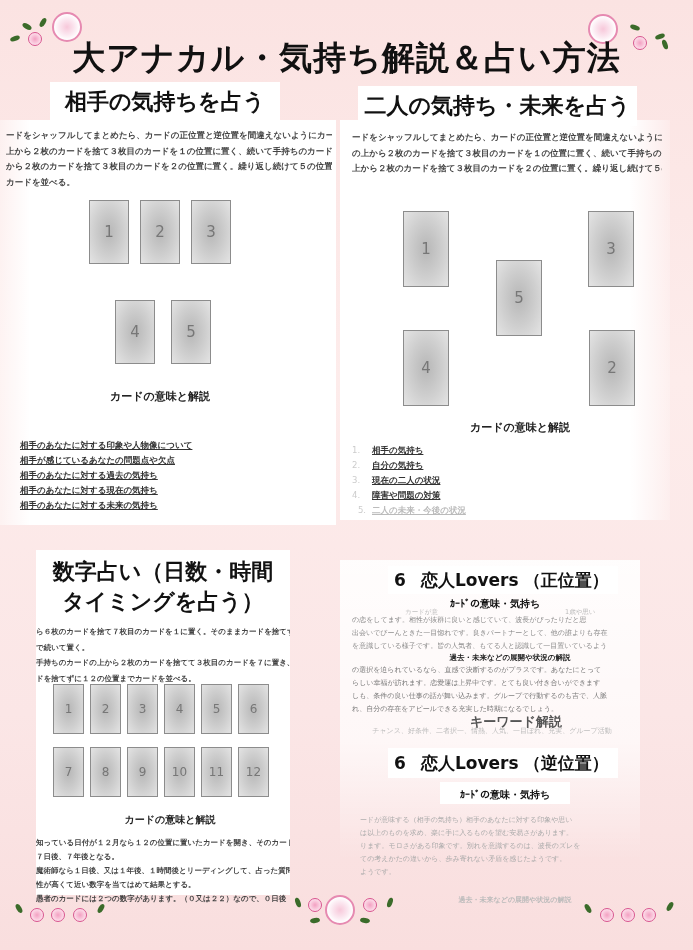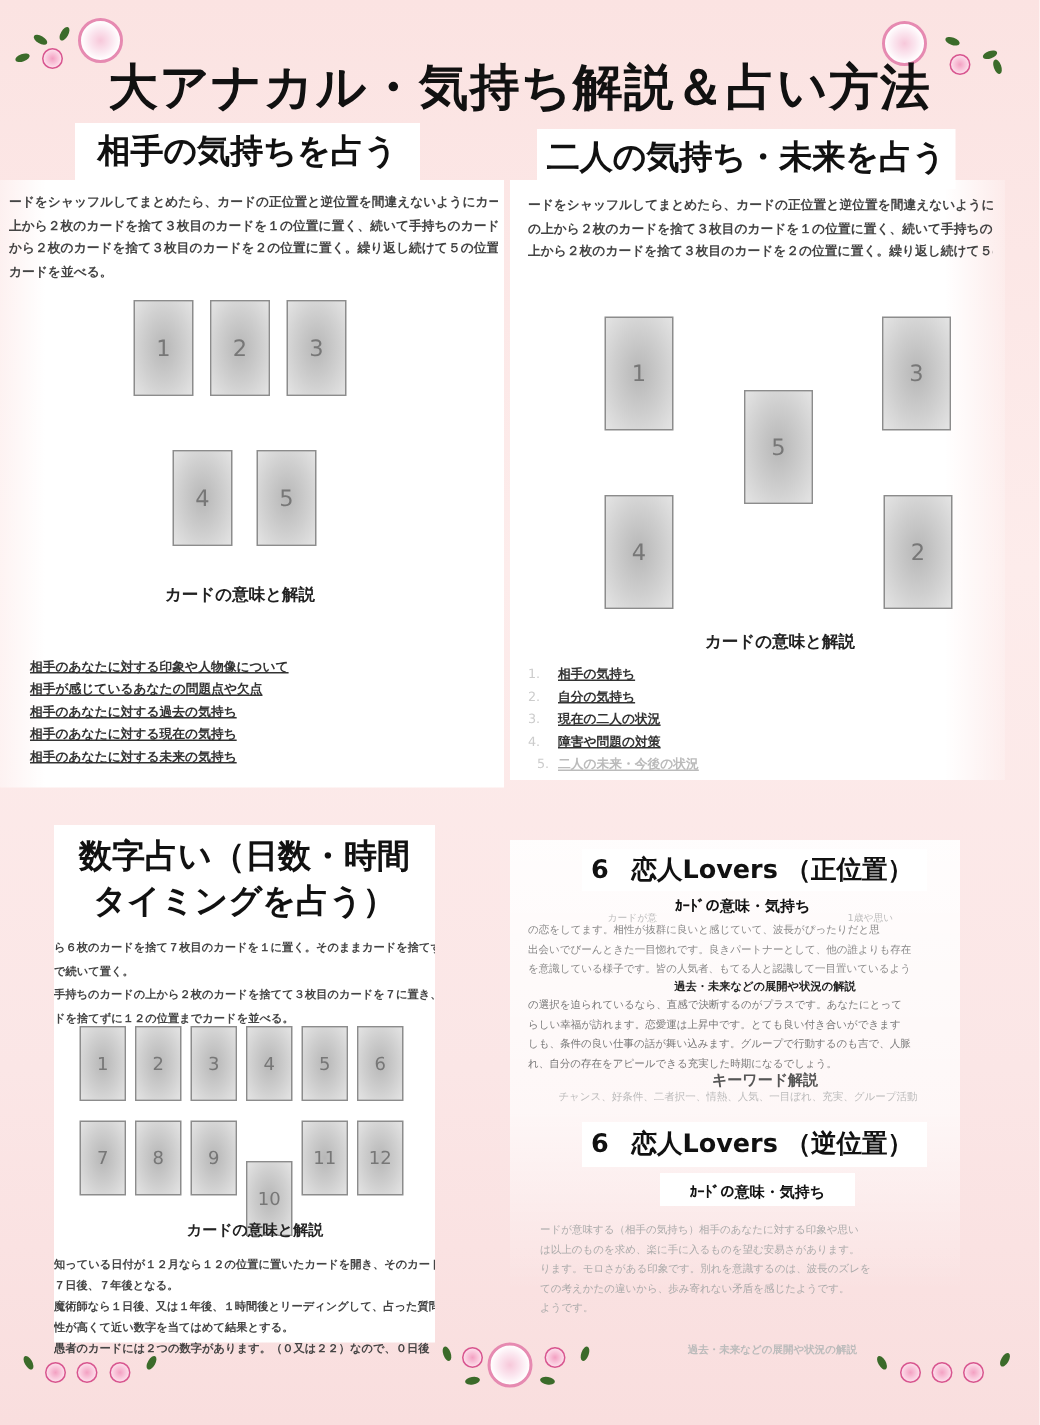--- a/index.html
+++ b/index.html
@@ -164,21 +164,21 @@
 
 <div class="card small" style="left:53px;top:684px;">1</div>
 <div class="card small" style="left:90px;top:684px;">2</div>
 <div class="card small" style="left:127px;top:684px;">3</div>
 <div class="card small" style="left:164px;top:684px;">4</div>
 <div class="card small" style="left:201px;top:684px;">5</div>
 <div class="card small" style="left:238px;top:684px;">6</div>
 <div class="card small" style="left:53px;top:747px;">7</div>
 <div class="card small" style="left:90px;top:747px;">8</div>
 <div class="card small" style="left:127px;top:747px;">9</div>
-<div class="card small" style="left:164px;top:774px;">10</div>
+<div class="card small" style="left:164px;top:747px;">10</div>
 <div class="card small" style="left:201px;top:747px;">11</div>
 <div class="card small" style="left:238px;top:747px;">12</div>
 
 <div class="subhead" style="left:110px;top:813px;width:120px;font-size:10px;">カードの意味と解説</div>
 
 <div class="para" style="left:36px;top:836px;width:254px;font-size:7.5px;line-height:14px;">
   <div style="height:14px">知っている日付が１２月なら１２の位置に置いたカードを開き、そのカードの数字が</div>
   <div style="height:14px">７日後、７年後となる。</div>
   <div style="height:14px">魔術師なら１日後、又は１年後、１時間後とリーディングして、占った質問に対して信憑</div>
   <div style="height:14px">性が高くて近い数字を当てはめて結果とする。</div>
@@ -201,21 +201,21 @@
   <div style="height:13px">出会いでびーんときた一目惚れです。良きパートナーとして、他の誰よりも存在</div>
   <div style="height:13px">を意識している様子です。皆の人気者、もてる人と認識して一目置いているよう</div>
 </div>
 <div class="subhead" style="left:440px;top:653px;width:140px;font-size:7.5px;">過去・未来などの展開や状況の解説</div>
 <div class="para" style="left:352px;top:664px;width:280px;font-size:7px;line-height:13px;color:#777;font-weight:normal;">
   <div style="height:13px">の選択を迫られているなら、直感で決断するのがプラスです。あなたにとって</div>
   <div style="height:13px">らしい幸福が訪れます。恋愛運は上昇中です。とても良い付き合いができます</div>
   <div style="height:13px">しも、条件の良い仕事の話が舞い込みます。グループで行動するのも吉で、人脈</div>
   <div style="height:13px">れ、自分の存在をアピールできる充実した時期になるでしょう。</div>
 </div>
-<div class="subhead" style="left:470px;top:713px;width:80px;font-size:10px;color:#555;font-family:Liberation Serif, serif;">キーワード解説</div>
+<div class="subhead" style="left:470px;top:713px;width:80px;font-size:13px;color:#555;font-family:Liberation Serif, serif;">キーワード解説</div>
 <div class="para faded" style="left:352px;top:724px;width:280px;font-size:7px;font-weight:normal;">チャンス、好条件、二者択一、情熱、人気、一目ぼれ、充実、グループ活動</div>
 
 <div class="lovers-box" style="left:388px;top:748px;width:230px;height:30px;padding-left:6px;line-height:30px;">
   <span class="lovers-title">6</span>
   <span class="lovers-title" style="margin-left:10px;">恋人Lovers</span>
   <span class="lovers-title pos">（逆位置）</span>
 </div>
 <div class="lovers-box" style="left:440px;top:782px;width:130px;height:22px;line-height:22px;text-align:center;">
   <span style="font-size:10px;font-weight:bold;">ｶｰﾄﾞの意味・気持ち</span>
 </div>

